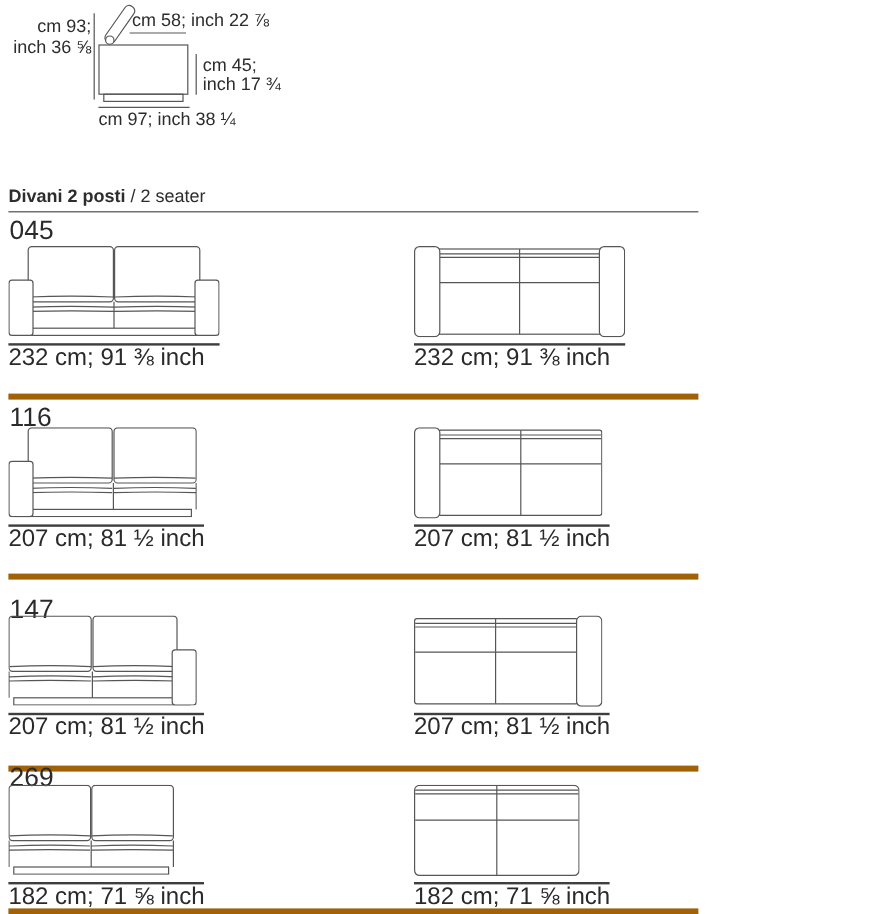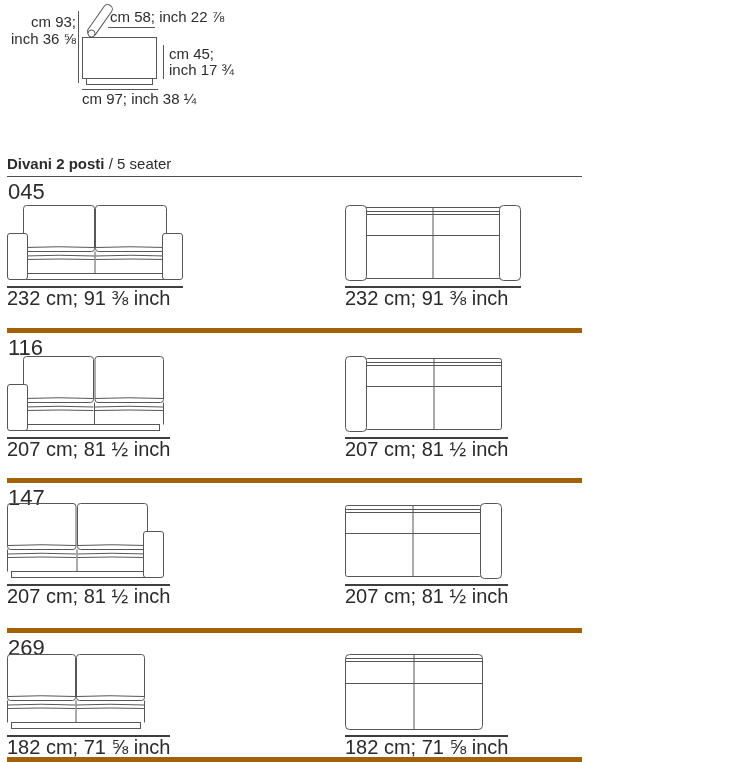--- a/index.html
+++ b/index.html
@@ -20,21 +20,21 @@
     border-bottom:1px solid #4f4f4f; font-size:15px;
     display:flex; justify-content:space-between; align-items:flex-end;
     padding-bottom:4px; box-sizing:content-box;
   }
   .bold { font-weight:bold; }
 
   
   .row { position:absolute; left:7px; width:716px; border-bottom:5px solid #a16207; }
   .row-045 { top:173px; height:155px; }
   .row-146 { top:329px; height:149px; }
-  .row-147 { top:479px; height:149px; }
+  .row-147 { top:489px; height:149px; }
   .row-269 { top:629px; height:128px; }
 
   .code { position:absolute; left:1px; top:8px; font-size:22px; line-height:1; color:#2b2b2b; }
 
   figure.fig { position:absolute; margin:0; padding:0; }
   .fig-front { left:0px; }
   .fig-top   { left:338px; }
   .row-045 .fig { top:32px; }
   .row-146 .fig { top:27px; }
   .row-147 .fig { top:24px; }
@@ -72,21 +72,21 @@
     <text x="76" y="25" text-anchor="end">cm 93;</text>
     <text x="76" y="42" text-anchor="end">inch 36 ⅝</text>
     <text x="110" y="20">cm 58; inch 22 ⅞</text>
     <text x="169" y="57">cm 45;</text>
     <text x="169" y="73">inch 17 ¾</text>
     <text x="82" y="102">cm 97; inch 38 ¼</text>
   </svg>
 
   <div class="section-header">
     <div>
-      <span class="bold">Divani 2 posti</span><span> / 5 seater</span>
+      <span class="bold">Divani 2 posti</span><span> / 2 seater</span>
     </div>
   </div>
 
   <div class="row row-045">
     <div class="code">045</div>
     <figure class="fig fig-front">
       <svg class="front" width="176" height="75" viewBox="0 0 176 75">
         <g class="sofa">
           <rect x="16.5" y="0.5" width="71" height="46" rx="3"></rect>
           <rect x="88.5" y="0.5" width="71" height="46" rx="3"></rect>

